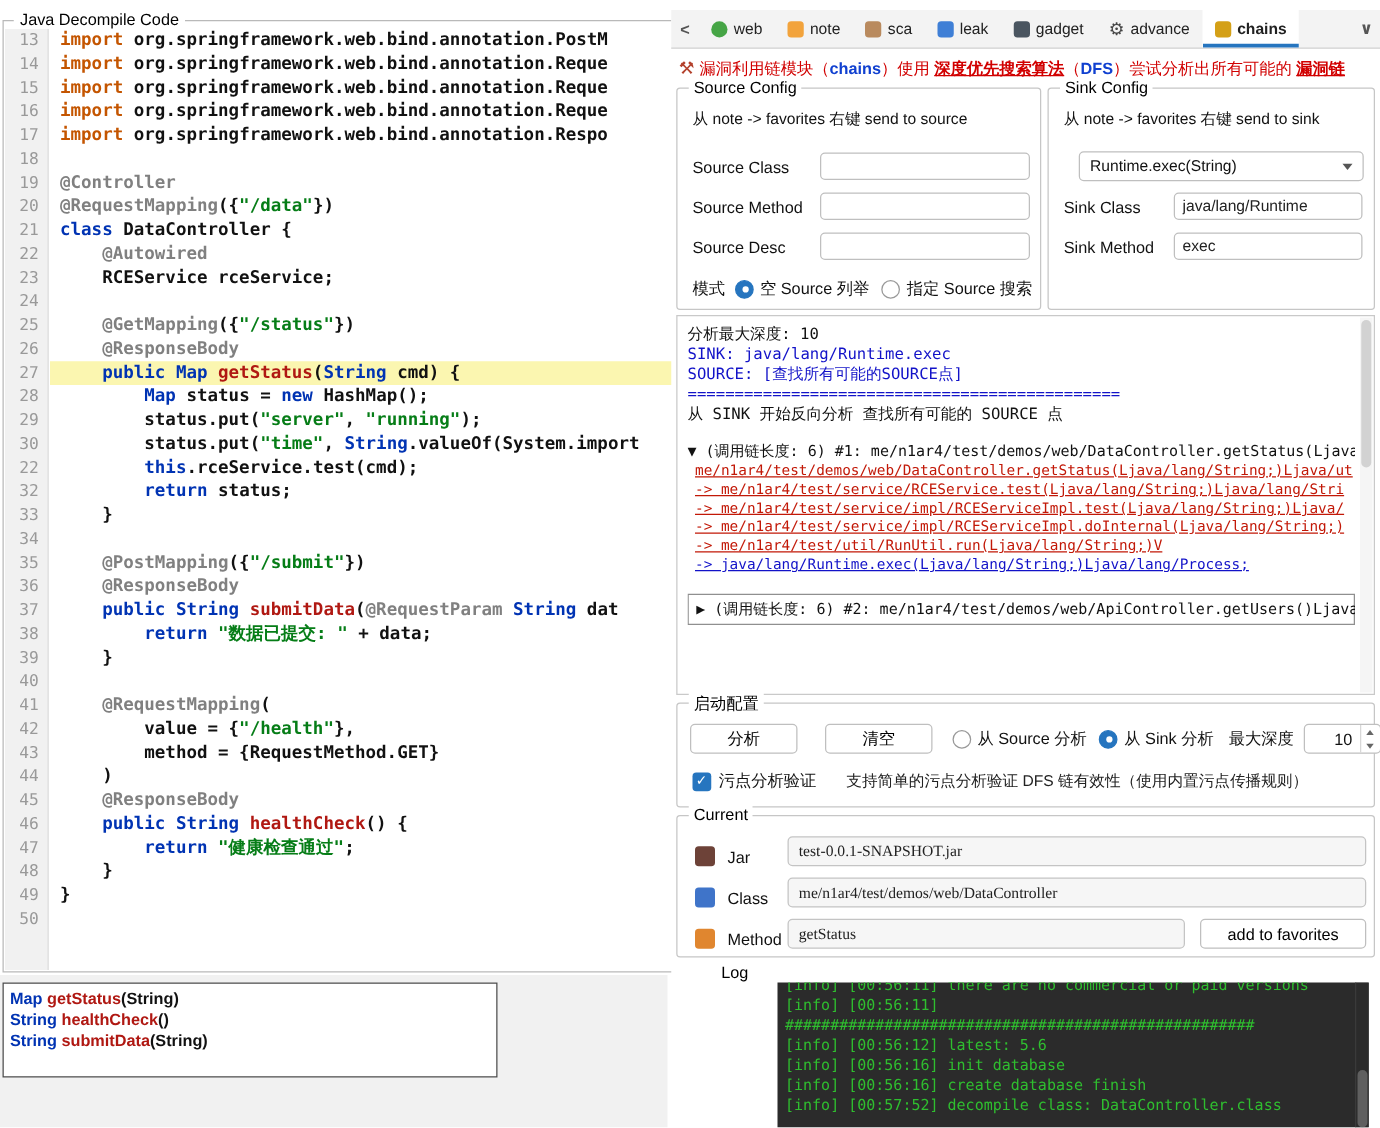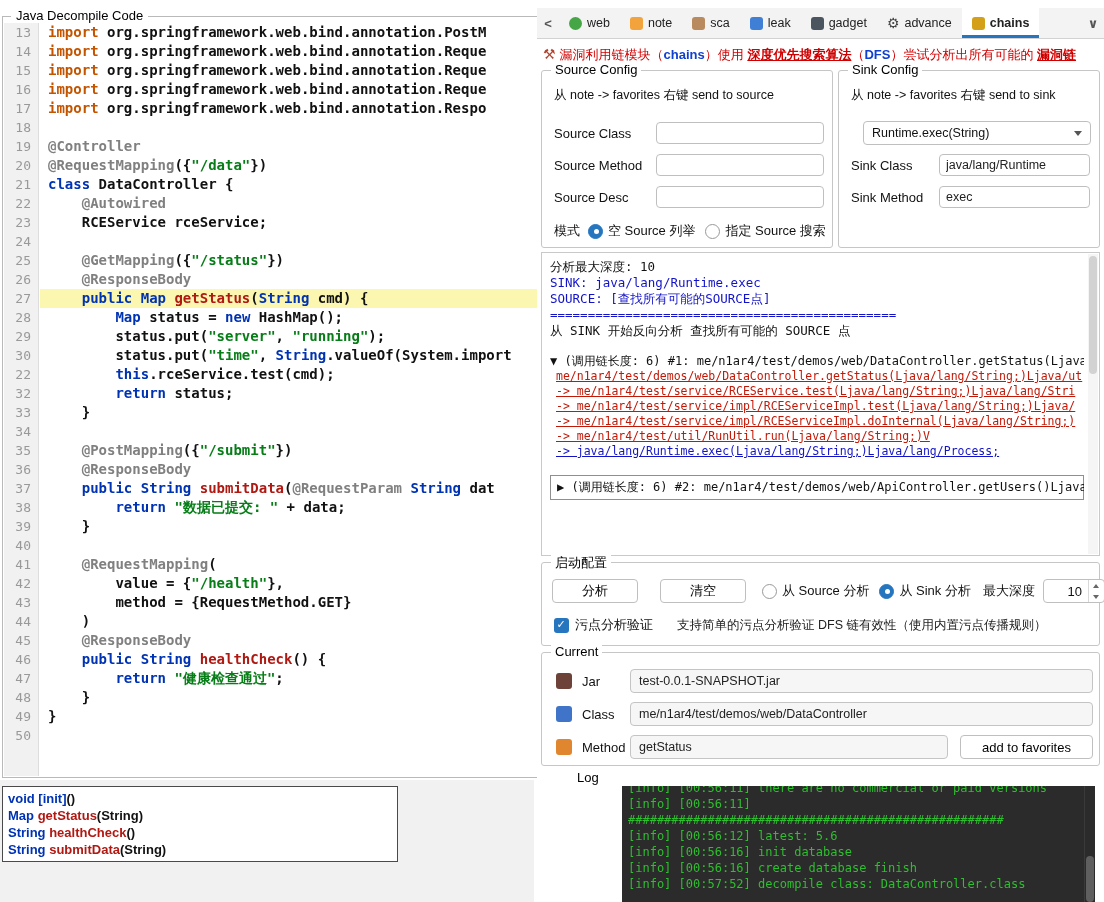--- a/index.html
+++ b/index.html
@@ -91,27 +91,27 @@
   .spin-btns{width:16px;height:100%;border-left:1px solid #d8d8d8;display:flex;flex-direction:column}
   .spin-up,.spin-down{flex:1;display:flex;align-items:center;justify-content:center}
   .tri-up{width:0;height:0;border-left:3.5px solid transparent;border-right:3.5px solid transparent;border-bottom:4.5px solid #666}
   .tri-down{width:0;height:0;border-left:3.5px solid transparent;border-right:3.5px solid transparent;border-top:4.5px solid #666}
   .checkbox{width:15px;height:15px;border-radius:3px;background:#2675bf;display:inline-block;position:relative;flex:none}
   .checkbox::after{content:"✓";color:#fff;font-size:11px;font-weight:700;position:absolute;left:2.5px;top:0.5px}
   .cb-label{font-size:13px;margin:0 24px 0 6px;white-space:nowrap}
   .cb-hint{font-size:12.5px;color:#222;white-space:nowrap}
 
   #current-group{left:4px;top:652px;width:559px;height:114px}
-  .cur-row{position:absolute;left:14px;right:6px;height:24px;display:flex;align-items:center}
+  .cur-row{position:absolute;left:14px;right:6px;height:24px;display:flex;align-items:flex-end}
   .cur-icon{width:16px;height:16px;border-radius:3px;margin-right:10px;flex:none}
   #jar-icon{background:#6d4238}
   #class-icon{background:#3f74c9}
   #method-icon{background:#e0862f}
   .cur-label{width:48px;font-size:13px;flex:none}
-  .cur-input{flex:1;height:24px;border:1px solid #c4c4c4;border-radius:4px;background:#f6f6f6;padding:0 8px;font-size:12.5px;font-family:Liberation Sans, sans-serif;color:#222;min-width:0}
+  .cur-input{flex:1;height:24px;border:1px solid #c4c4c4;border-radius:4px;background:#f6f6f6;padding:0 8px;font-size:12.5px;font-family:Liberation Serif, serif;color:#222;min-width:0}
   #method-input{flex:none;width:318px}
   #fav-btn{margin-left:12px;flex:1;height:24px}
 
   #log-title{position:absolute;left:40px;top:770px;font-size:13px;color:#000}
   #log-console{position:absolute;left:85px;top:786px;width:473px;height:116px;background:#2b2b2b;overflow:hidden}
   #log-lines{position:absolute;left:6px;top:-6px;right:15px;white-space:pre;font-family:"DejaVu Sans Mono",monospace;font-size:12px;line-height:16px;color:#2fbe2f}
   .log-line{overflow:hidden}
   #log-scrollbar{position:absolute;right:0;top:0;width:11px;bottom:0;background:#2b2b2b;border-left:1px solid #3a3a3a}
   #log-scrollbar .thumb{position:absolute;left:1px;right:1px;bottom:0;height:46px;background:#5f5f5f;border-radius:4px}
 </style>
@@ -202,21 +202,20 @@
         <div class="cl"></div>
       </div>
     <div id="editor-scrollbar">
       <div class="thumb"></div>
     </div>
   </div>
 </section>
 
 <div id="bottom-left">
   <div id="method-list">
-      <div class="ml-item"><span class="sy-k">void </span><span class="sy-k">[init]</span><span class="sy-p">()</span></div>
       <div class="ml-item"><span class="sy-k">Map </span><span class="sy-f">getStatus</span><span class="sy-p">(String)</span></div>
       <div class="ml-item"><span class="sy-k">String </span><span class="sy-f">healthCheck</span><span class="sy-p">()</span></div>
       <div class="ml-item"><span class="sy-k">String </span><span class="sy-f">submitData</span><span class="sy-p">(String)</span></div>
     </div>
 </div>
 <div id="splitter-grip">⋯</div>
 
 <section id="right-panel">
 
   <div id="tabbar">

